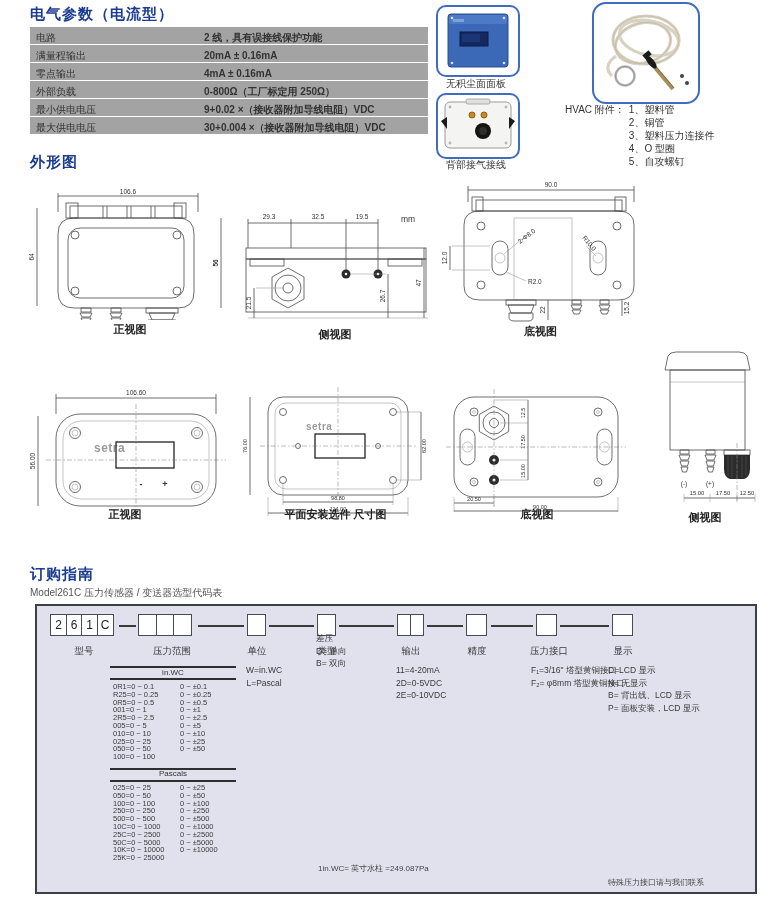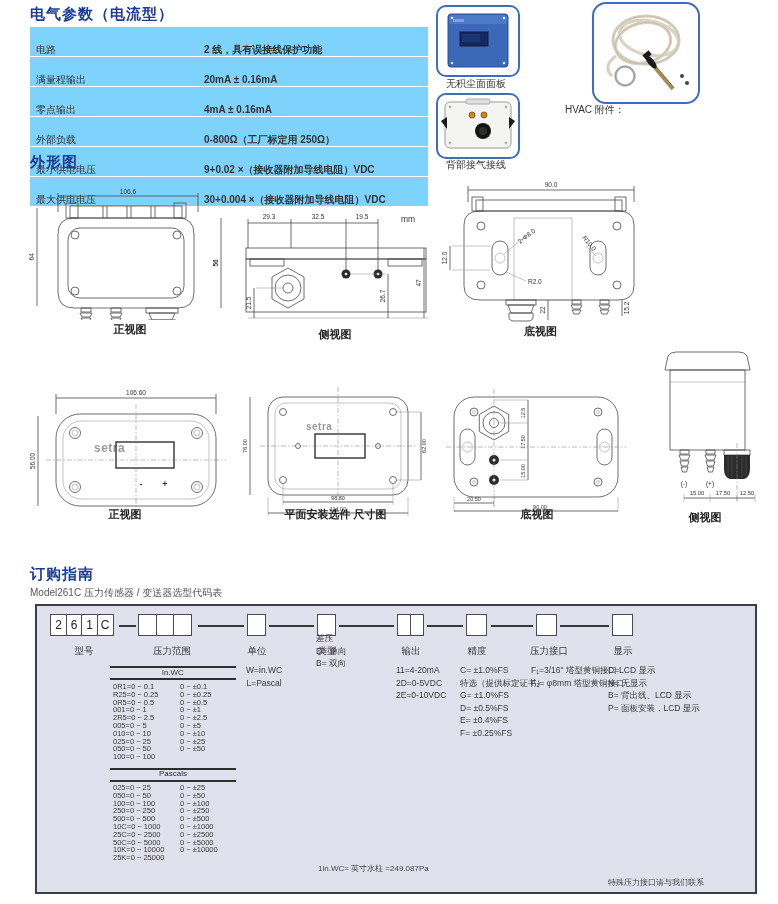--- a/index.html
+++ b/index.html
@@ -4,22 +4,22 @@
 <style>
   html,body{margin:0;padding:0;background:#fff;}
   .page{position:relative;width:778px;height:904px;background:#ffffff;overflow:hidden;
         font-family:"Liberation Sans","DejaVu Sans",sans-serif;}
   .sec-title{position:absolute;font-size:15px;font-weight:bold;color:#1c3c92;letter-spacing:1px;}
   #t1{left:30px;top:5px;} #t2{left:30px;top:153px;} #t3{left:30px;top:565px;}
   .subtitle{position:absolute;left:30px;top:586px;font-size:10px;color:#555;}
 
   
   .elec-table{position:absolute;left:30px;top:27px;width:398px;}
-  .erow{display:flex;background:#7dd3fc;margin-bottom:1px;font-size:10px;color:#333;
-        padding:17px 0 1px 6px;height:11px;line-height:11px;}
+  .erow{display:flex;background:#a3a3a3;margin-bottom:1px;font-size:10px;color:#333;
+        padding:5px 0 1px 6px;height:11px;line-height:11px;}
   .erow .el{width:168px;} .erow .ev{flex:1;font-weight:bold;}
 
   
   .photo{position:absolute;border:2px solid #3f6cc0;border-radius:10px;background:#fff;overflow:hidden;}
   #ph1{left:436px;top:5px;width:80px;height:68px;}
   #ph2{left:436px;top:93px;width:80px;height:62px;}
   #ph3{left:592px;top:2px;width:104px;height:98px;border-radius:14px;}
   .photo svg{width:100%;height:100%;display:block;}
   .pcap{position:absolute;font-size:10px;color:#333;width:100px;text-align:center;}
   #cap1{left:426px;top:77px;} #cap2{left:426px;top:158px;}
@@ -162,20 +162,27 @@
       <line x1="58" y1="60" x2="79" y2="85" stroke="#a98e5d" stroke-width="4"></line>
       <line x1="59" y1="59" x2="80" y2="84" stroke="#7c6436" stroke-width="0.8"></line>
       <ellipse cx="57" cy="58" rx="8" ry="3.2" transform="rotate(50 57 58)" fill="#1b1b1b"></ellipse>
       <rect x="50" y="48" width="5" height="8" transform="rotate(50 54 52)" fill="#1b1b1b"></rect>
       <circle cx="88" cy="72" r="2" fill="#444"></circle>
         <circle cx="93" cy="79" r="2" fill="#444"></circle>
     </svg>
   </div>
   <div class="hvac">
     <span class="hvac-label">HVAC 附件：</span>
+    <div class="hvac-items">
+      <div>1、塑料管</div>
+      <div>2、铜管</div>
+      <div>3、塑料压力连接件</div>
+      <div>4、O 型圈</div>
+      <div>5、自攻螺钉</div>
+    </div>
   </div>
 
   <div class="sec-title" id="t2">外形图</div>
 
   <svg class="draw" style="left:28px;top:188px;width:200px;height:132px" viewBox="0 0 200 132">
     <line x1="30" y1="8" x2="170" y2="8"></line>
       <line x1="30" y1="5" x2="30" y2="24"></line>
       <line x1="170" y1="5" x2="170" y2="24"></line>
     <text x="100" y="6" text-anchor="middle">106.6</text>
     <line x1="9" y1="20" x2="9" y2="118"></line>
@@ -574,28 +581,20 @@
   <div class="opts" id="o-type">
     <div>差压</div>
     <div>D= 单向</div>
     <div>B= 双向</div>
   </div>
   <div class="opts" id="o-output">
     <div>11=4-20mA</div>
     <div>2D=0-5VDC</div>
     <div>2E=0-10VDC</div>
   </div>
-  <div class="opts" id="o-acc">
-    <div>C= ±1.0%FS</div>
-    <div>特选（提供标定证书）</div>
-    <div>G= ±1.0%FS</div>
-    <div>D= ±0.5%FS</div>
-    <div>E= ±0.4%FS</div>
-    <div>F= ±0.25%FS</div>
-  </div>
   <div class="opts" id="o-fit">
     <div>F₁=3/16" 塔型黄铜接口</div>
     <div>F₂= φ8mm 塔型黄铜接口</div>
   </div>
   <div class="opts" id="o-disp">
     <div>D=LCD 显示</div>
     <div>N= 无显示</div>
     <div>B= 背出线、LCD 显示</div>
     <div>P= 面板安装，LCD 显示</div>
   </div>

